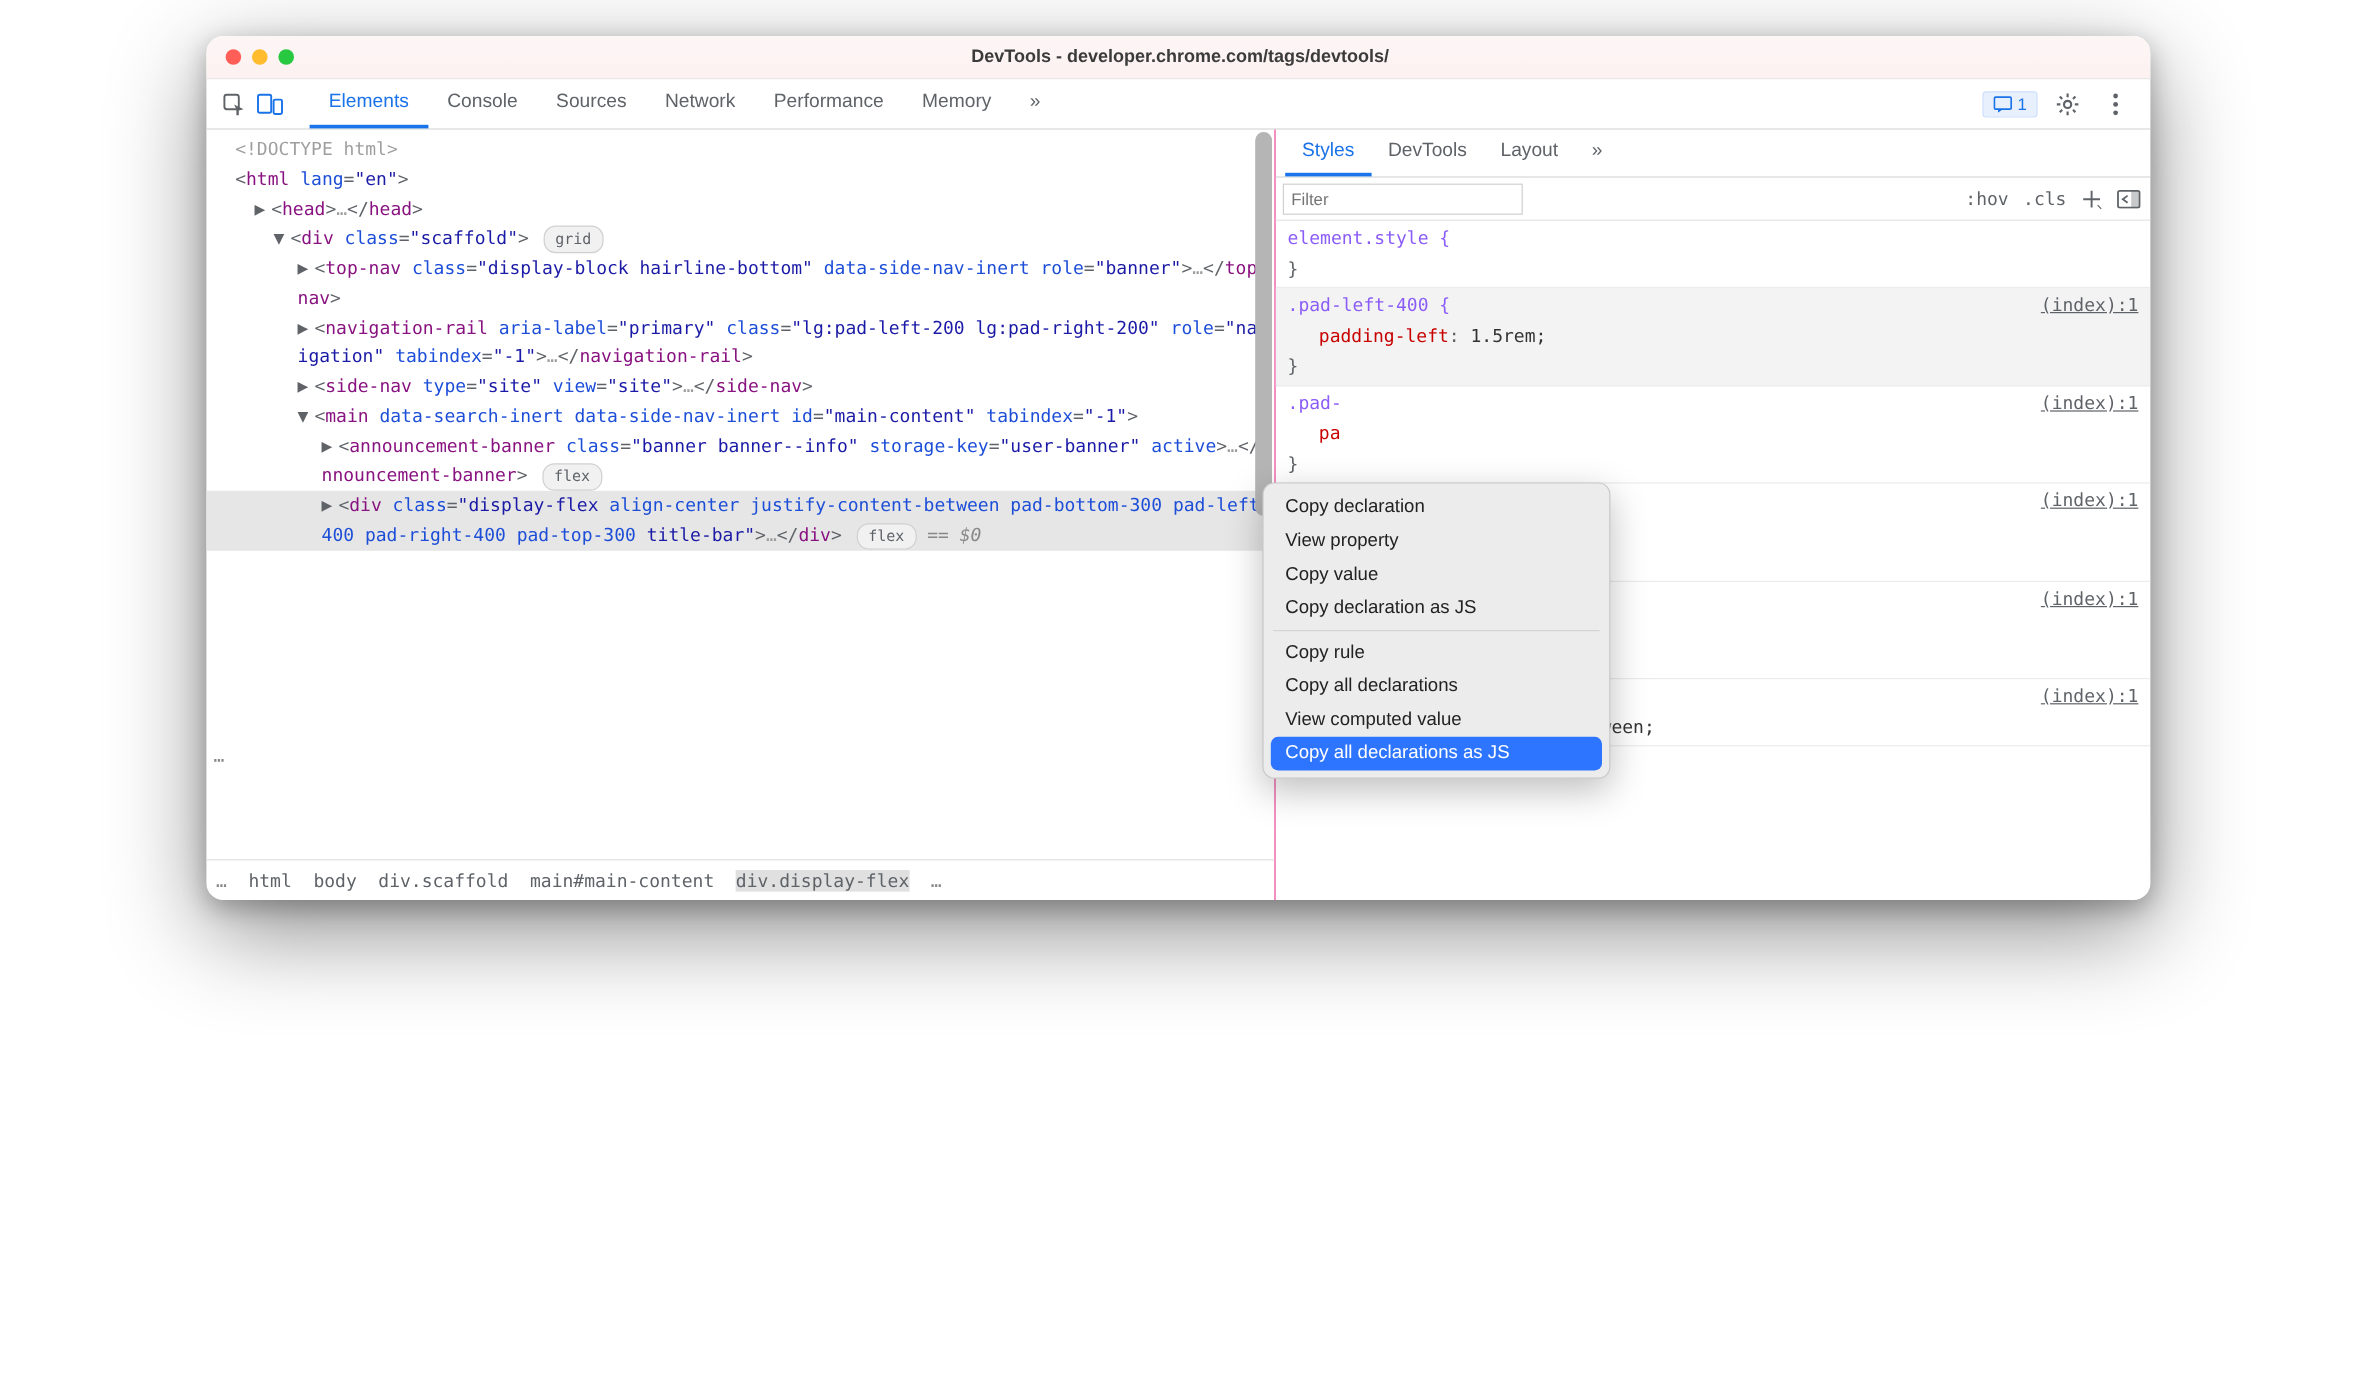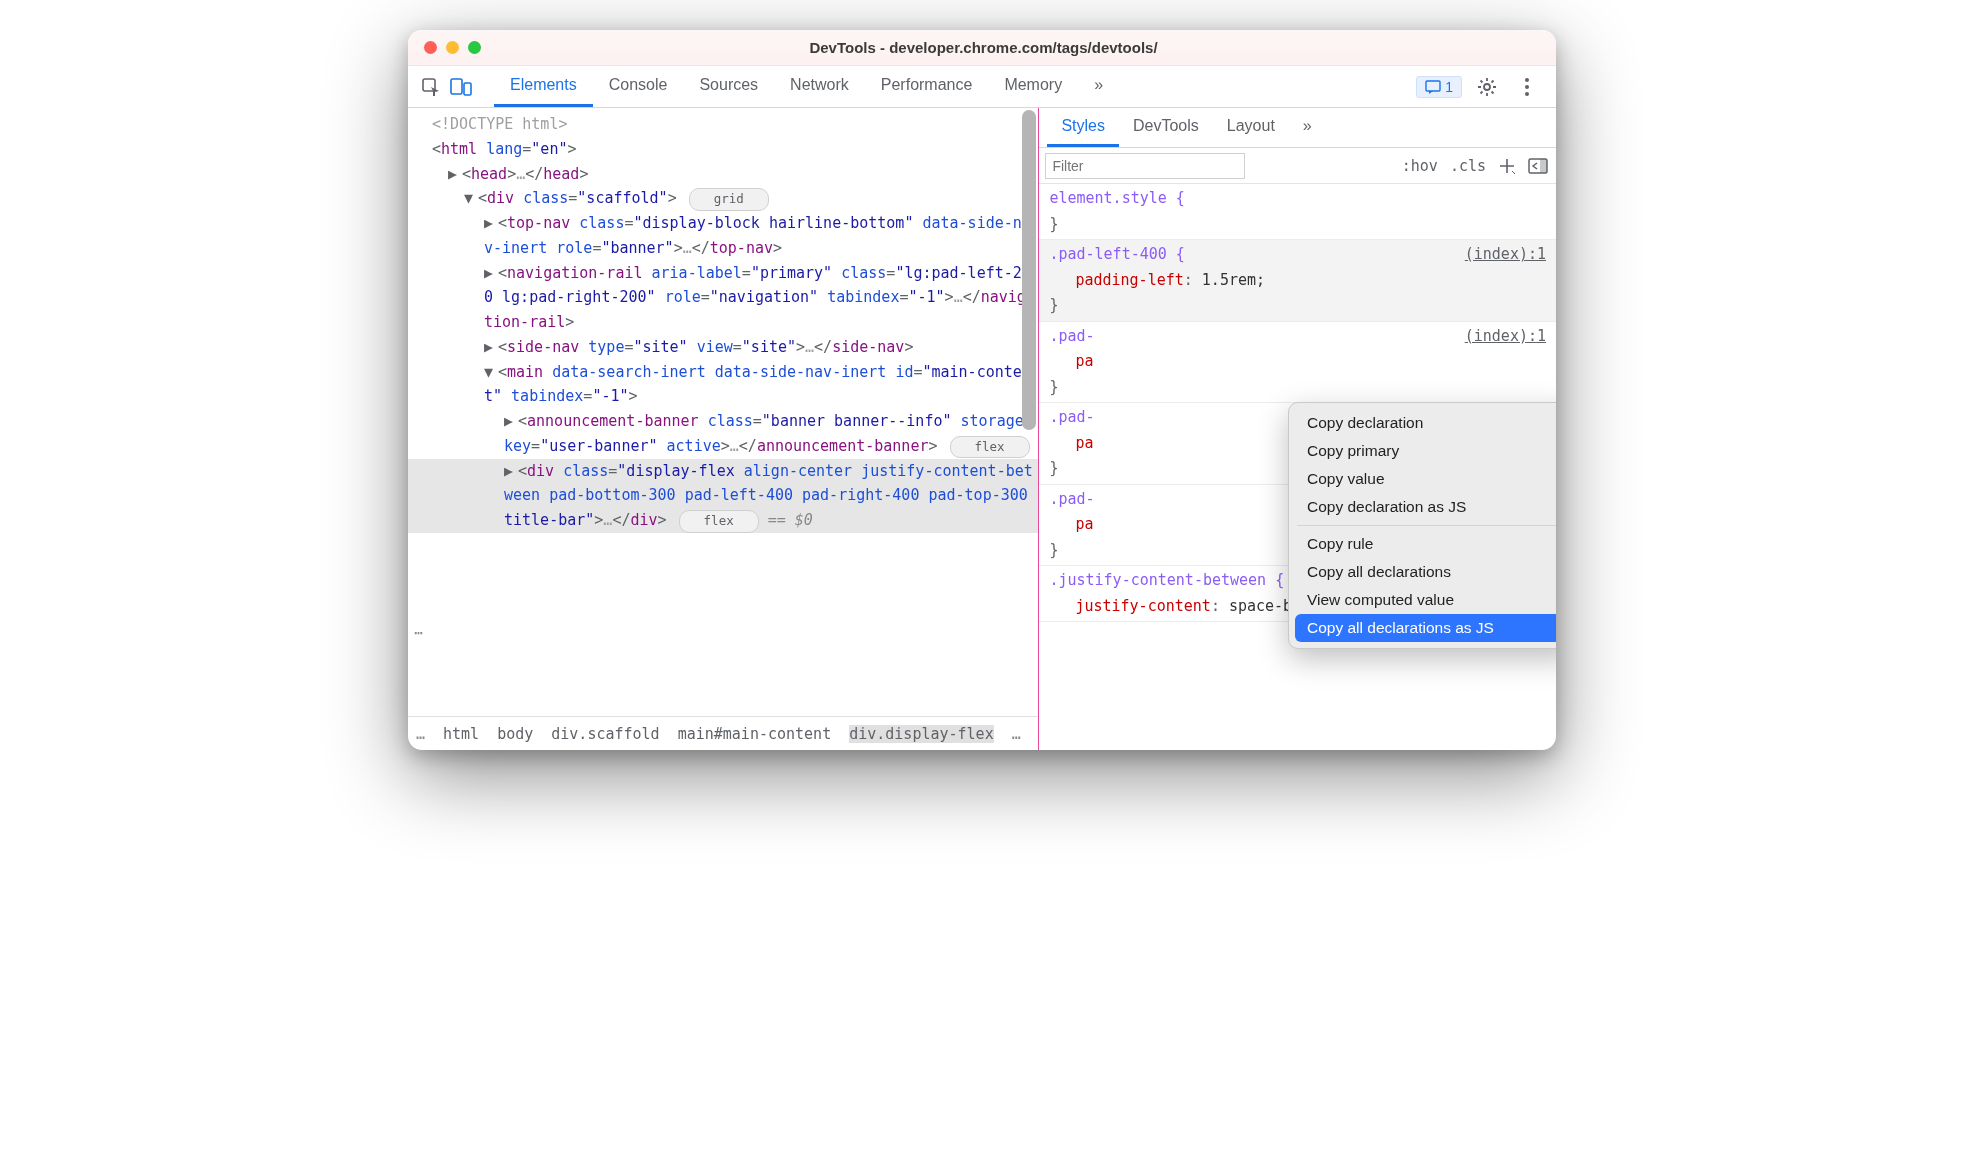--- a/index.html
+++ b/index.html
@@ -8,21 +8,21 @@
   font-size: 14px;
   background: #fff;
   width: 1964px;
   height: 1152px;
   display: flex;
   align-items: flex-start;
   justify-content: center;
   padding-top: 30px;
 }
 .window {
-  width: 1148px;
+  width: 1620px;
   height: 720px;
   border-radius: 14px;
   box-shadow: 0 25px 80px rgba(0,0,0,0.45), 0 6px 20px rgba(0,0,0,0.25);
   overflow: hidden;
   background: #fff;
   display: flex;
   flex-direction: column;
   position: relative;
 }
 
@@ -61,21 +61,21 @@
 
 .tree-wrap { flex:1; overflow:hidden; position:relative; }
 .tree { font-family: Menlo, Consolas, monospace; font-size:15px; line-height:1.65; padding:4px 0 0 0; color:#5f6368; }
 .tree .row { white-space:pre-wrap; word-break:break-all; padding-left:24px; }
 .tree .row.sel { background:#e6e6e6; }
 .tree .twisty { display:inline-block; width:14px; color:#5f6368; }
 .tag{ color:#881280; }
 .attr{ color:#1d4ed8; }
 .val{ color:#1a1aa6; }
 .gray{ color:#9f9f9f; }
-.badge-pill { display:inline-block; background:#f1f1f1; border:1px solid #d0d0d0; border-radius:10px; padding:0 24px; font-size:12.5px; color:#5f6368; margin-left:3px; font-family:inherit;}
+.badge-pill { display:inline-block; background:#f1f1f1; border:1px solid #d0d0d0; border-radius:10px; padding:0 9px; font-size:12.5px; color:#5f6368; margin-left:3px; font-family:inherit;}
 .dollar { color:#888; font-style:italic; }
 .scroll-ind { position:absolute; right:2px; top:2px; bottom:60px; width:14px; }
 .scroll-thumb { position:absolute; top:0; width:14px; height:320px; background:#b5b5b5; border-radius:7px; }
 .gutter-dots{ position:absolute; left:6px; bottom:74px; color:#888; font-family:Menlo,monospace; font-size:15px;}
 
 .crumb { height:34px; border-top:1px solid #e0e0e0; display:flex; align-items:center; font-family:Menlo,monospace; font-size:15px; color:#5f6368; padding:0 8px; gap:18px; overflow:hidden; flex:none;}
 .crumb .node { color:#5f6368; white-space:nowrap;}
 .crumb .node.sel{ background:#e0e0e0;}
 .crumb .dots{ color:#888; }
 
@@ -237,21 +237,21 @@
           <div class="rule"><span class="link">(index):1</span><span class="sel-name">.pad-</span><div class="ind"><span class="trunc">pa</span></div><div>}</div></div>
           <div class="rule"><span class="link">(index):1</span><span class="sel-name">.pad-</span><div class="ind"><span class="trunc">pa</span></div><div>}</div></div>
           <div class="rule"><span class="link">(index):1</span><span class="sel-name">.pad-</span><div class="ind"><span class="trunc">pa</span></div><div>}</div></div>
           <div class="rule"><span class="link">(index):1</span><span class="sel-name">.justify-content-between {</span><div class="ind"><span class="prop">justify-content</span>: <span class="pval">space-between;</span></div></div>
         </div>
     </div>
   </div>
 
   <div class="ctx" id="ctx-menu">
       <div class="item">Copy declaration</div>
-      <div class="item">Copy primary</div>
+      <div class="item">View property</div>
       <div class="item">Copy value</div>
       <div class="item">Copy declaration as JS</div>
       <hr>
       <div class="item">Copy rule</div>
       <div class="item">Copy all declarations</div>
       <div class="item">View computed value</div>
       <div class="item hl">Copy all declarations as JS</div>
     </div>
 
 </div>

